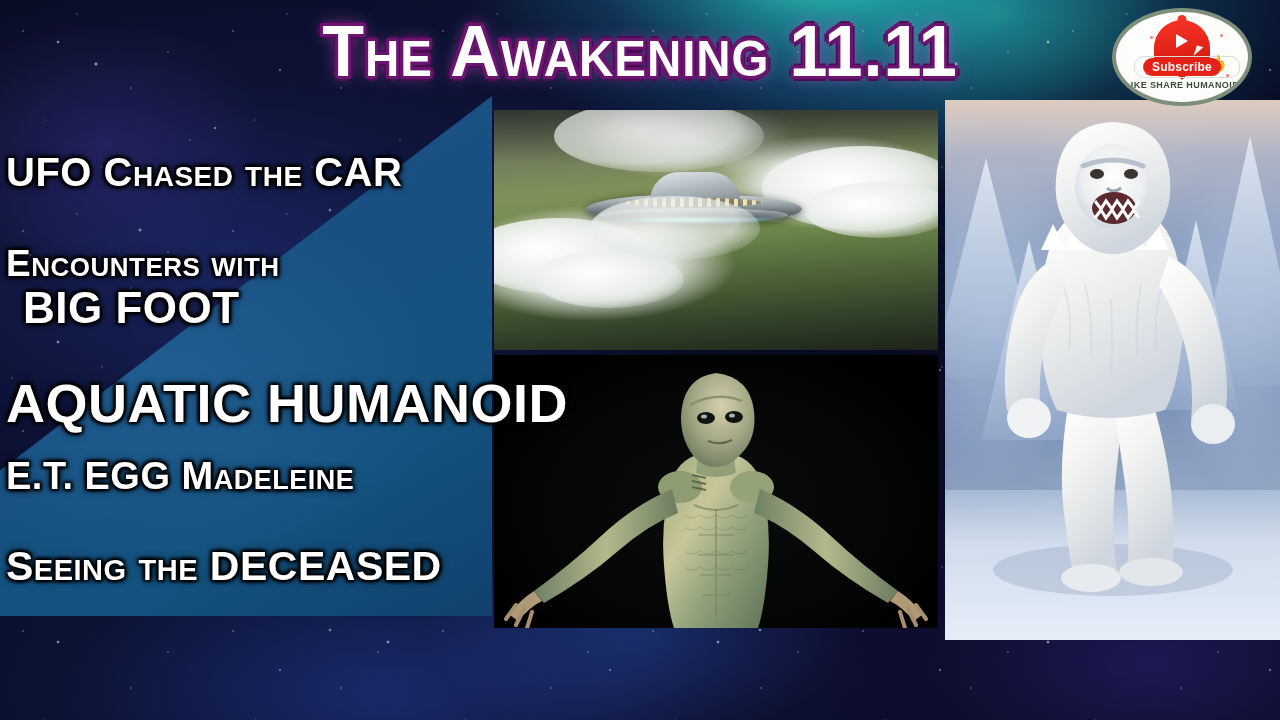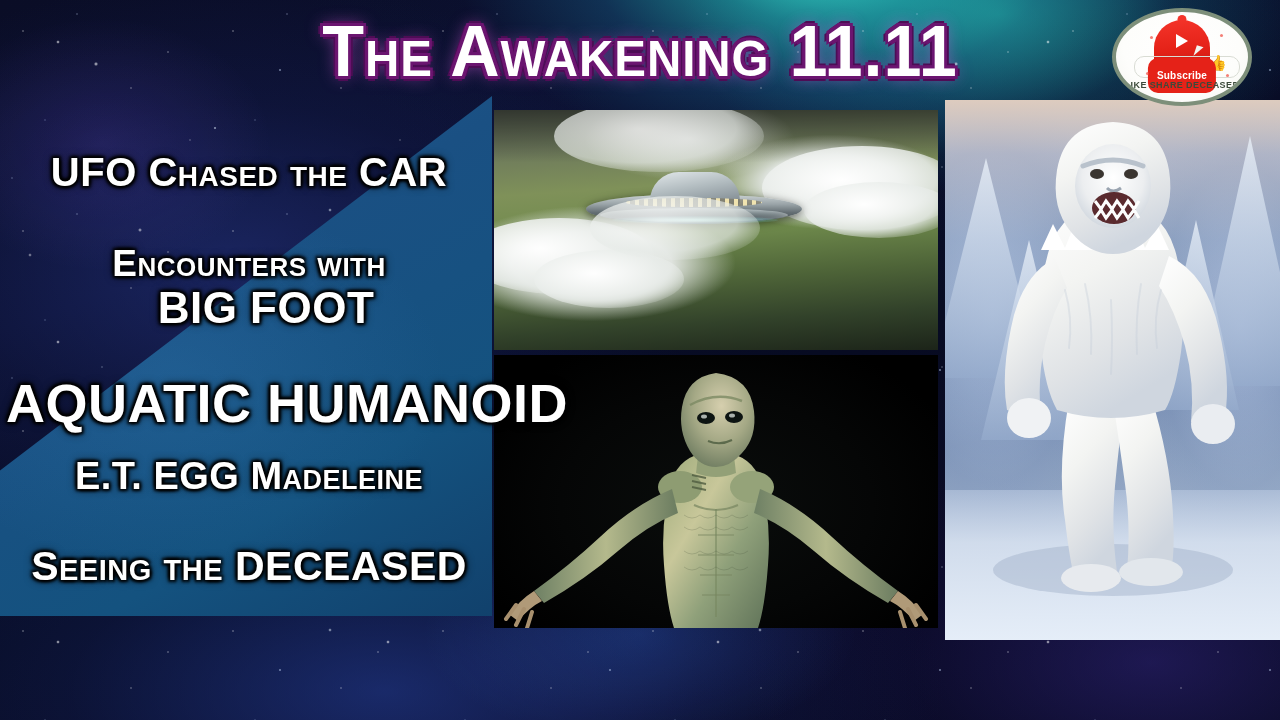--- a/index.html
+++ b/index.html
@@ -207,21 +207,21 @@
     user-select: none;
   }
 
   
   .list {
     position: absolute;
     left: 6px; top: 150px;
     width: 486px;
   }
   .list-item {
-    text-align: center;
+    text-align: left;
     color: #ffffff;
     font-family: "Liberation Sans", sans-serif;
     font-weight: 700;
     font-variant: small-caps;
     letter-spacing: 0.5px;
     white-space: nowrap;
     text-shadow:
       -2px -2px 3px rgba(0,0,0,0.95),
        2px -2px 3px rgba(0,0,0,0.95),
       -2px  2px 3px rgba(0,0,0,0.95),
@@ -294,24 +294,24 @@
     width: 0; height: 0;
     border-top: 7px solid transparent;
     border-bottom: 7px solid transparent;
     border-left: 12px solid #ffffff;
   }
   .badge-pill {
     position: absolute; left: 50%; top: 46px;
     transform: translateX(-50%);
     background: #e52218;
     color: #ffffff;
-    font-size: 10px;
+    font-size: 12px;
     font-weight: 700;
     font-family: "Liberation Sans", sans-serif;
-    padding: 12px 9px;
+    padding: 2px 9px;
     border-radius: 10px;
     letter-spacing: 0.2px;
     white-space: nowrap;
     text-align: center;
   }
   .badge-thumb {
     position: absolute; right: 24px; top: 44px;
     width: 16px; height: 14px;
     color: #e8eae4;
     font-size: 15px;
@@ -519,16 +519,16 @@
     <div class="badge-bell"></div>
     <div class="badge-play"></div>
     <div class="badge-outline-box"></div>
     <div class="badge-cursor"></div>
     <div class="badge-thumb">👍</div>
     <div class="badge-pill">Subscribe</div>
     <span class="spark" style="left:34px; top:24px;"></span>
     <span class="spark" style="left:104px; top:22px;"></span>
     <span class="spark" style="left:30px; top:60px;"></span>
     <span class="spark" style="left:110px; top:62px;"></span>
-    <div class="badge-caption">LIKE SHARE DECEASED</div>
+    <div class="badge-caption">LIKE SHARE HUMANOID</div>
   </div>
 
 </div>
 
 </body></html>

